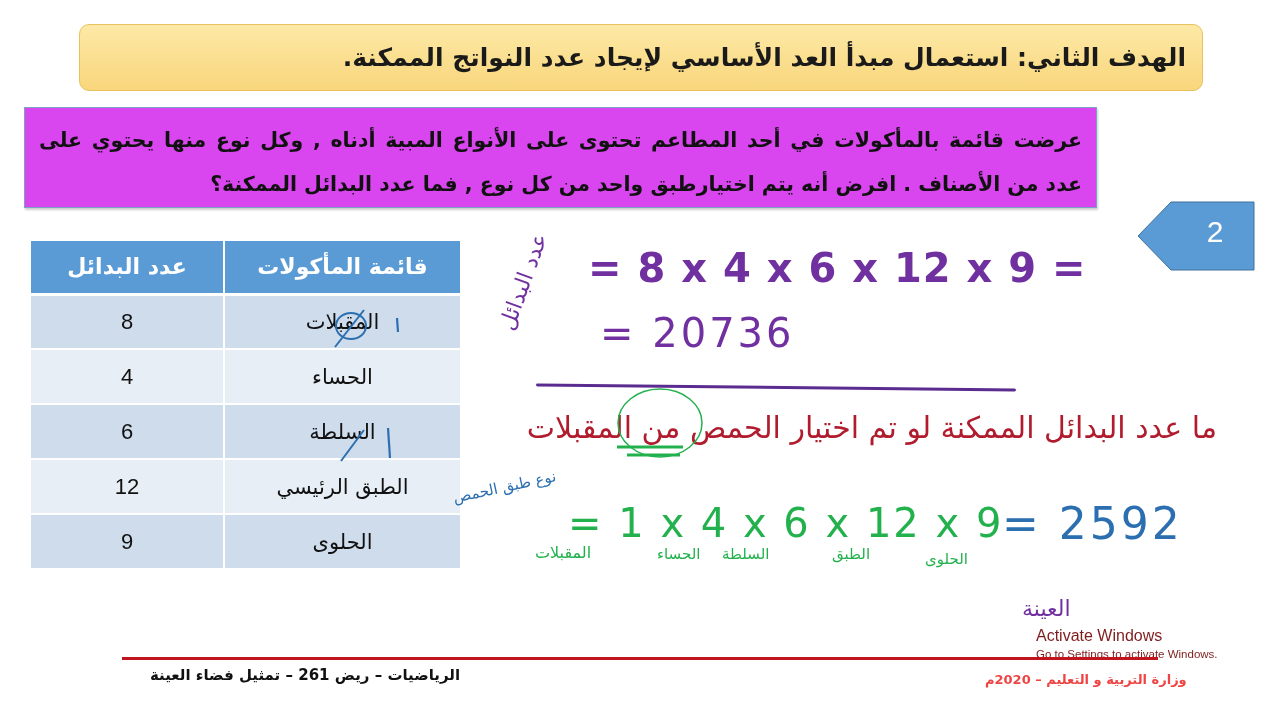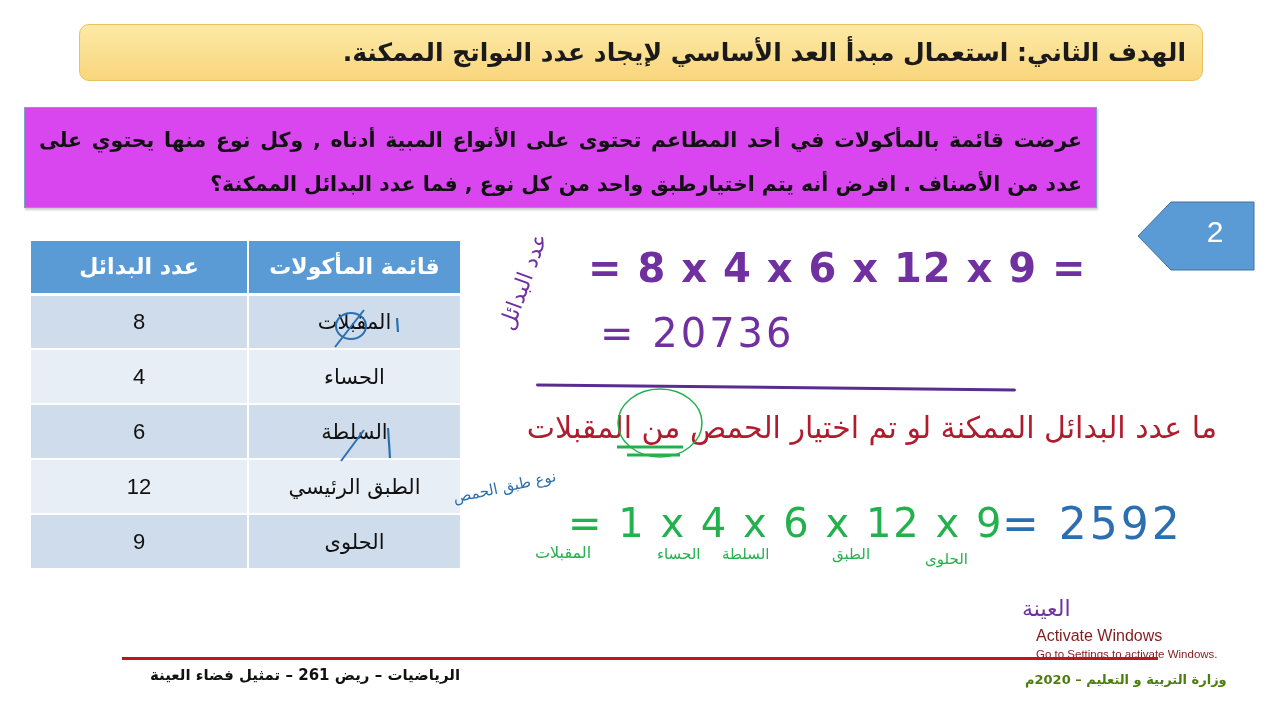--- a/index.html
+++ b/index.html
@@ -1,20 +1,20 @@
 <!DOCTYPE html>
 <html><head>
   <meta charset="utf-8">
   <style>
     * { box-sizing: border-box; margin: 0; padding: 0; }
     html, body { width: 1280px; height: 720px; overflow: hidden; background: #ffffff; }
     body { position: relative; font-family: "DejaVu Sans", sans-serif; color: #111; }
 
     .goal-banner {
-      position: absolute; left: 79px; top: 24px; width: 1124px; height: 57px;
+      position: absolute; left: 79px; top: 24px; width: 1124px; height: 67px;
       background: linear-gradient(#fde9a6, #f8d67c);
       border: 1px solid #e9c25d; border-radius: 10px;
       display: flex; align-items: center; justify-content: flex-start;
       direction: rtl; padding-right: 16px;
     }
     .goal-banner span { font-size: 25px; font-weight: bold; color: #1a1a1a; }
 
     .question-box {
       position: absolute; left: 24px; top: 107px; width: 1073px; height: 101px;
       background: #d946ef; border: 1px solid #7aa1c6;
@@ -41,39 +41,39 @@
       border-bottom: 3px solid #fff; border-left: 2px solid #fff;
     }
     table.food td {
       height: 55px; text-align: center; font-size: 22px; color: #111;
       border-bottom: 2px solid #fff; border-left: 2px solid #fff;
       font-family: "Liberation Sans", sans-serif;
     }
     table.food td.name { font-family: "DejaVu Sans", sans-serif; font-size: 21px; }
     table.food tr.odd td { background: #cfdcec; }
     table.food tr.even td { background: #e8eef6; }
-    table.food th:first-child, table.food td:first-child { width: 212px; }
+    table.food th:first-child, table.food td:first-child { width: 236px; }
 
     .ink { position: absolute; font-family: "DejaVu Sans", sans-serif; white-space: nowrap; }
     .ink-purple { color: #7030a0; }
     .ink-red { color: #b01c2e; }
     .ink-green { color: #22b14c; }
     .ink-blue { color: #2c6fb0; }
 
     .divider-purple {
       position: absolute; left: 536px; top: 386px; width: 480px; height: 3px;
       background: #5b2c8f; border-radius: 2px; transform: rotate(0.6deg);
     }
 
     .footer-line { position: absolute; left: 122px; top: 657px; width: 1036px; height: 3px; background: #c0141e; }
     .footer-left {
       position: absolute; left: 150px; top: 666px; direction: rtl; font-size: 15px; font-weight: bold; color: #111;
     }
     .footer-right {
-      position: absolute; left: 1025px; top: 672px; direction: rtl; font-size: 13px; font-weight: bold; color: #4d7c0f;
+      position: absolute; left: 985px; top: 672px; direction: rtl; font-size: 13px; font-weight: bold; color: #ef4444;
     }
 
     .activate { position: absolute; left: 1036px; top: 610px; color: #7f1d1d; font-family: Liberation Sans, sans-serif; margin-top: 17px; }
     .activate .t1 { font-size: 16px; display: block; }
     .activate .t2 { font-size: 11.5px; display: block; margin-top: 3px; }
   </style>
 </head>
 <body>
 
 <div class="goal-banner">

